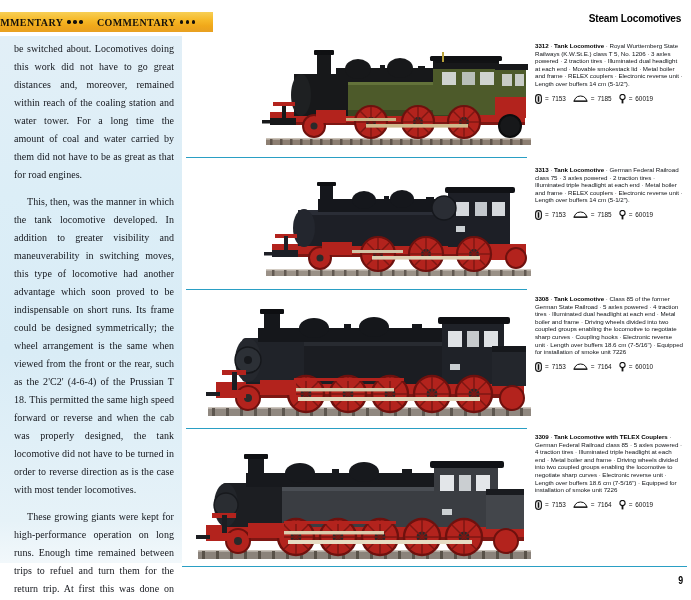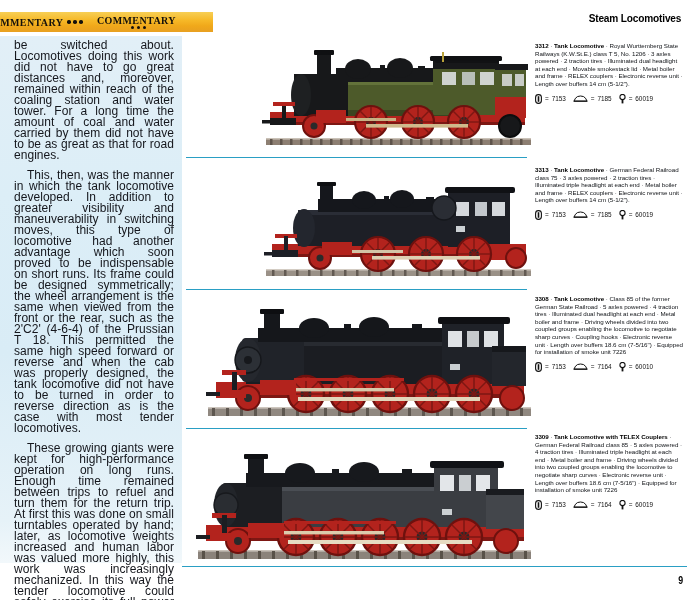--- a/index.html
+++ b/index.html
@@ -38,21 +38,21 @@
     display: flex;
     align-items: center;
     white-space: nowrap;
     font-family: "Liberation Serif", serif;
     font-size: 10px;
     font-weight: 700;
     letter-spacing: 0.4px;
     color: #14100c;
   }
   .seg1 { margin-left: -8px; }
-  .seg2 { margin-left: 14px; flex-direction: column; }
+  .seg2 { margin-left: 14px; }
   .dots {
     display: inline-flex;
     gap: 2.5px;
     margin-left: 4px;
     align-items: center;
   }
   .dots i {
     display: block;
     width: 3.5px;
     height: 3.5px;
@@ -79,23 +79,23 @@
     left: 0;
     top: 36px;
     width: 182px;
     height: 527px;
     background: linear-gradient(180deg,#e2eff7 0%, #dceef7 30%, #d9ecf6 60%, #e6f2f8 92%, #f2f8fb 100%);
     padding: 4px 8px 0 14px;
     box-sizing: border-box;
   }
   .text-col p {
     margin: 0 0 9px 0;
-    font-family: Liberation Sans, sans-serif;
-    font-size: 12px;
-    line-height: 11px;
+    font-family: Liberation Serif, serif;
+    font-size: 10px;
+    line-height: 18px;
     color: #14161c;
     text-align: justify;
     text-indent: 13px;
     letter-spacing: 0.04px;
   }
   .text-col p.first { text-indent: 0; }
 
   
   .content {
     position: absolute;

